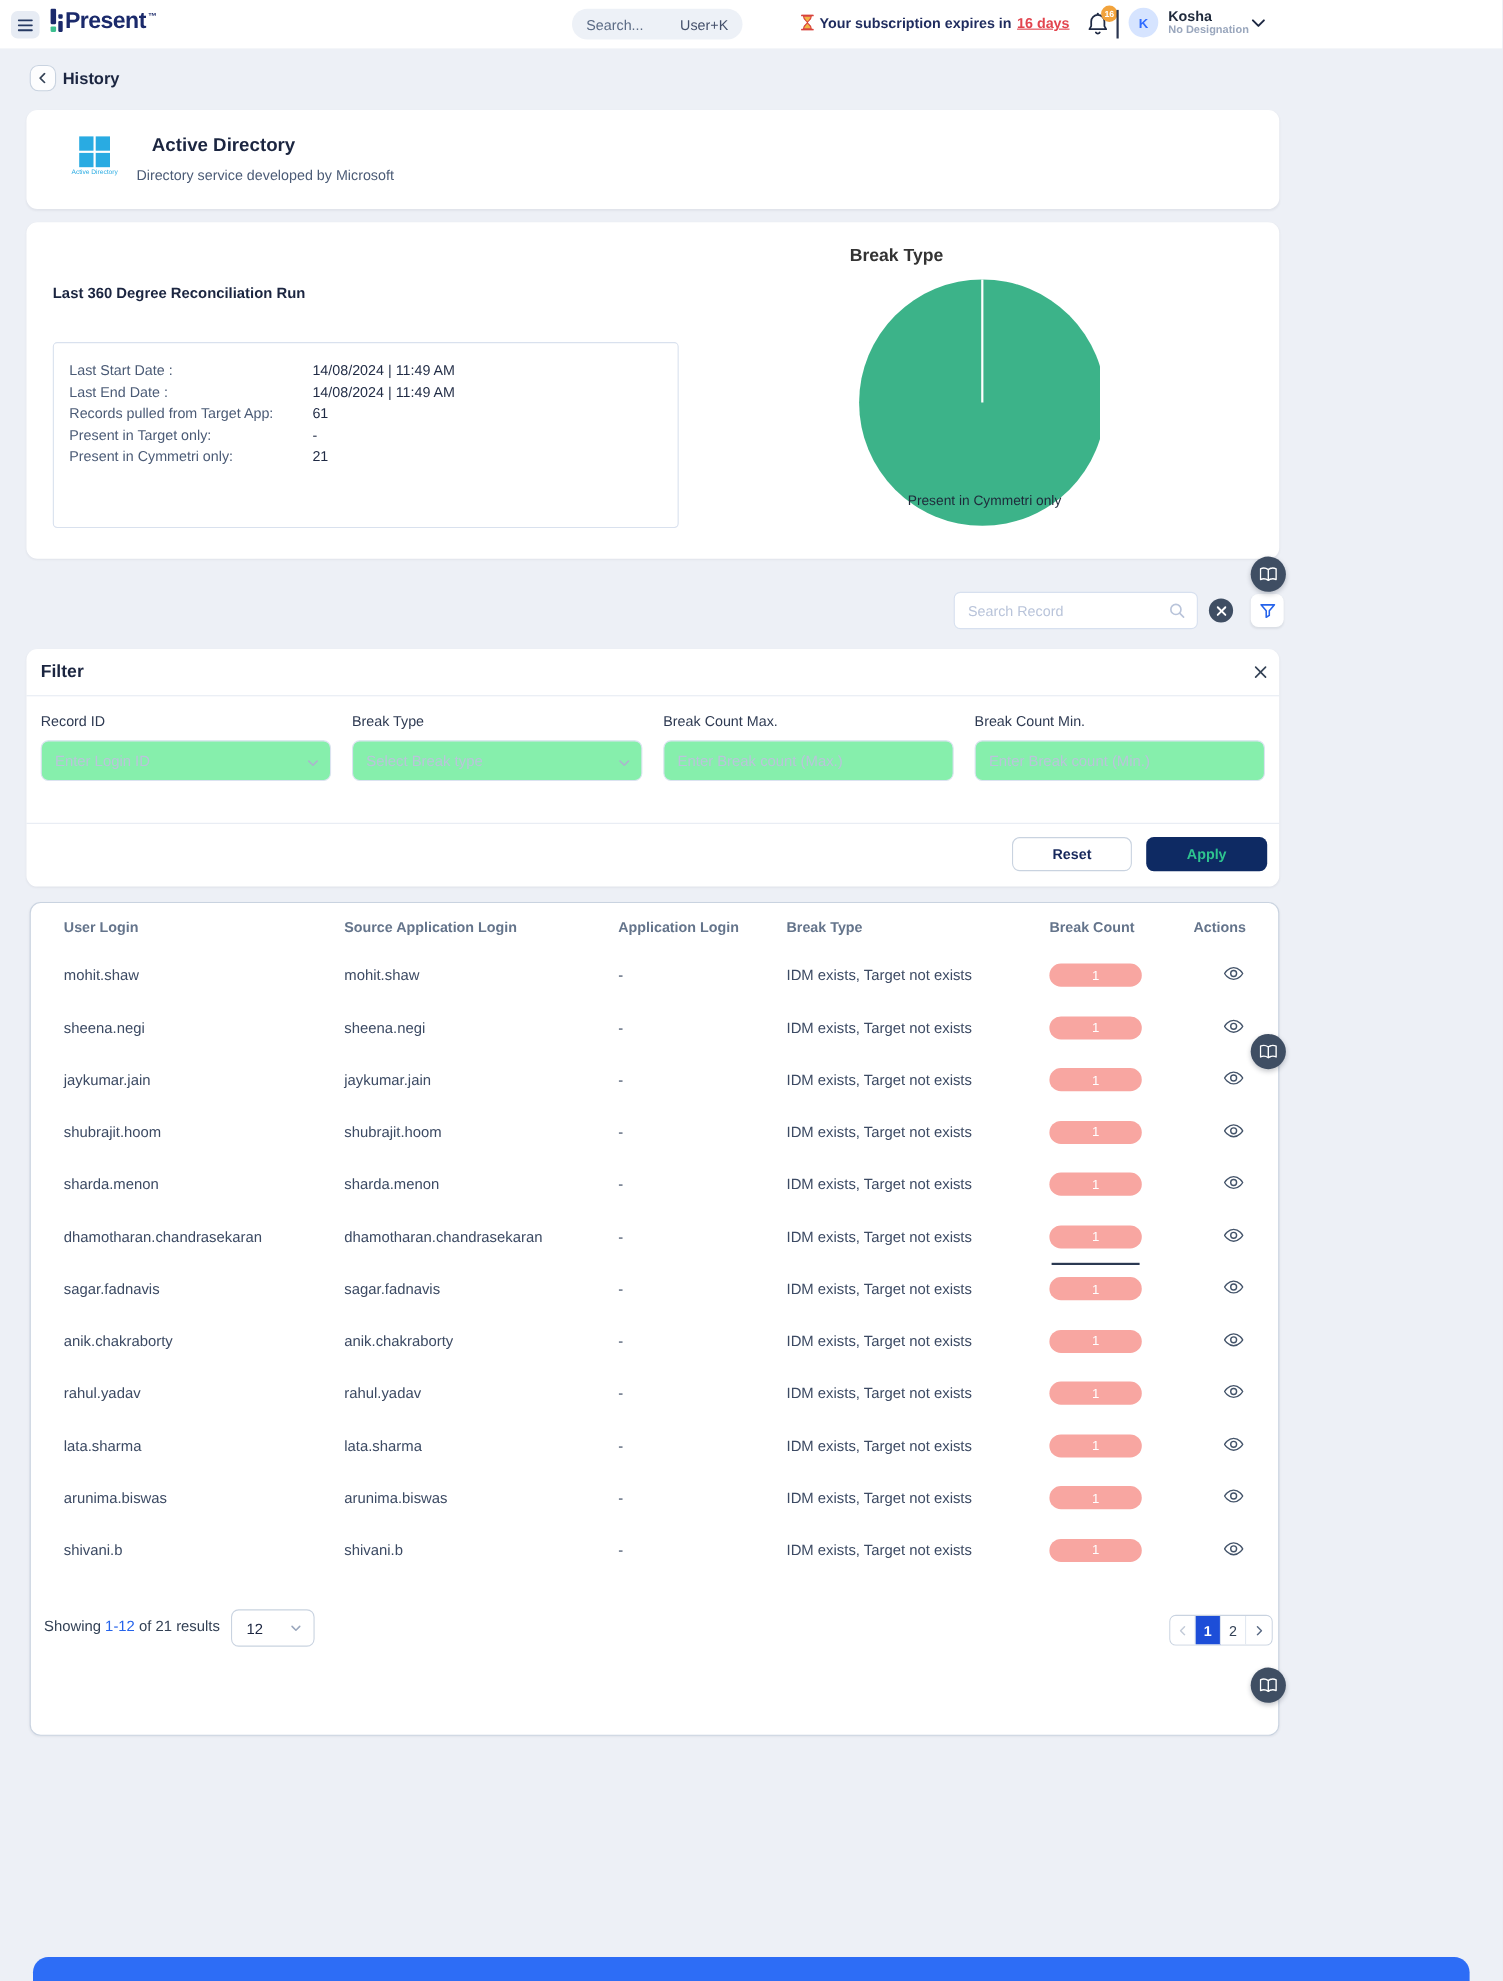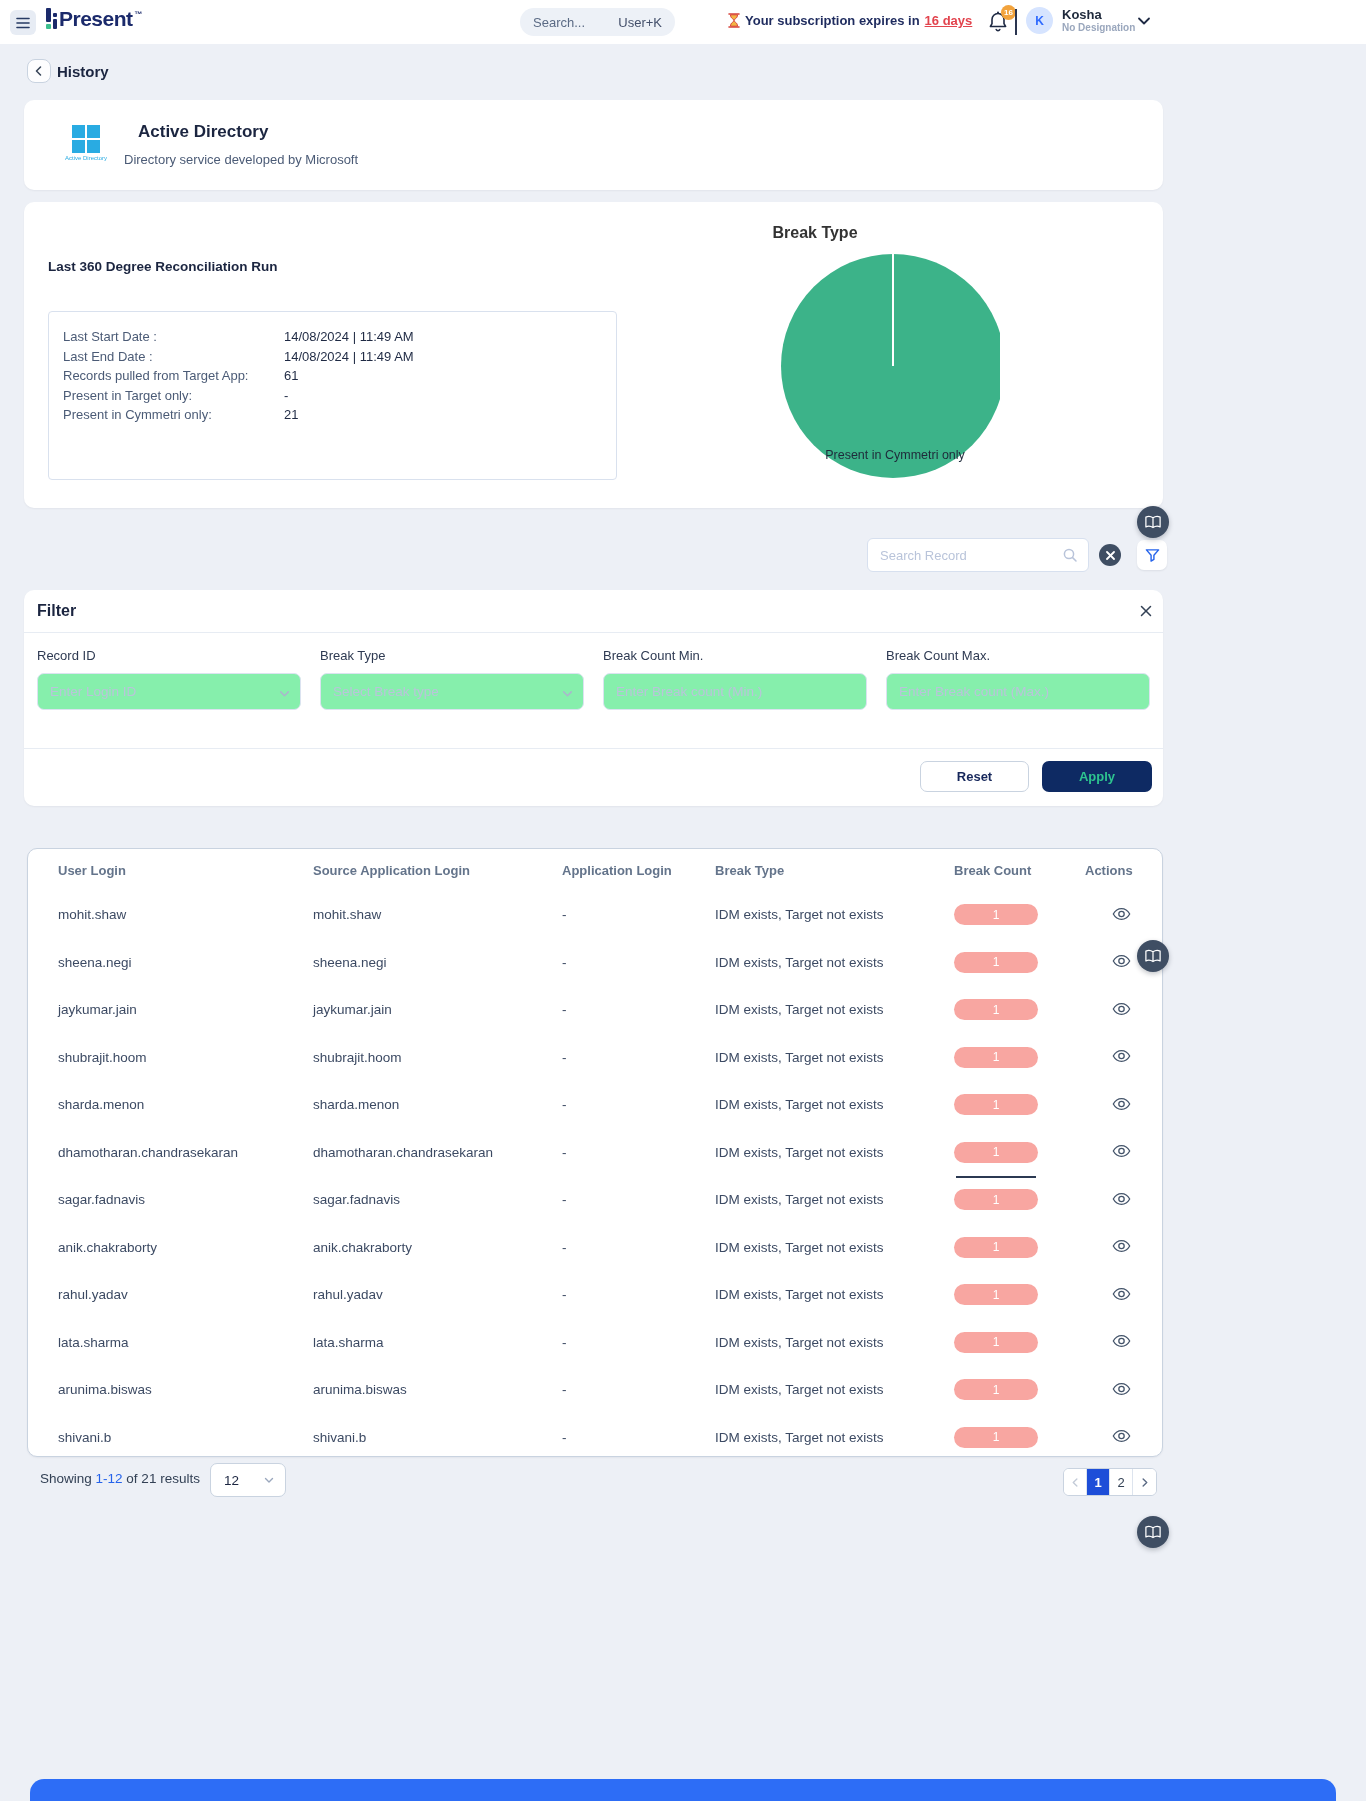--- a/index.html
+++ b/index.html
@@ -77,21 +77,21 @@
   .flabel { display:block; font-size:13px; color:#2e3a52; margin-bottom:10px; }
   .finput { position:relative; height:37px; border:1px solid #dbe3f0; border-radius:7px; background:#86efac; display:flex; align-items:center; padding:0 26px 0 12px; }
   .finput input { width:100%; border:none; outline:none; font-size:13.5px; color:#334155; background:transparent; font-family:"Liberation Sans", sans-serif; }
   .finput input::placeholder { color:#b9c4da; }
   .finput .chev { position:absolute; right:9px; top:13px; }
   .filter-div2 { position:absolute; left:0; top:158px; width:1139px; height:1px; background:#e7ecf3; }
   .reset-btn { position:absolute; left:896px; top:171px; width:109px; height:31px; background:#fff; border:1px solid #c9d3e0; border-radius:7px; font-size:13px; font-weight:bold; color:#16275b; cursor:pointer; font-family:"Liberation Sans", sans-serif; }
   .apply-btn { position:absolute; left:1018px; top:171px; width:110px; height:31px; background:#0e2a63; border:none; border-radius:7px; font-size:13px; font-weight:bold; color:#2ec48f; cursor:pointer; font-family:"Liberation Sans", sans-serif; }
 
   
-  .table-card { left:27px; top:848px; width:1136px; height:609px; border:1px solid #c9d3e0; overflow:hidden; }
+  .table-card { left:27px; top:820px; width:1136px; height:758px; border:1px solid #c9d3e0; overflow:hidden; }
   .thead-row, .trow { display:grid; grid-template-columns:255px 249px 153px 239px 131px 1fr; align-items:center; padding:0 30px; }
   .thead-row { height:42px; }
   .th { font-size:13px; font-weight:bold; color:#64748b; }
   .trow { height:47.5px; }
   .td { font-size:13.5px; color:#3c4a63; }
   .badge-cell { position:relative; }
   .count-badge { width:84px; height:21px; border-radius:11px; background:#f8a6a1; color:#ffffff; font-size:12px; display:flex; align-items:center; justify-content:center; }
   .badge-u { position:absolute; left:2px; top:34px; width:80px; height:2px; background:#2b3952; }
   .eye-btn { background:none; border:none; cursor:pointer; margin-left:25px; padding:2px; display:inline-flex; }
 
@@ -284,29 +284,29 @@
         <div class="ffield">
           <label class="flabel">Break Type</label>
           <div class="finput">
             <input placeholder="Select Break type" style="">
             <svg class="chev" width="13" height="13" viewBox="0 0 12 12">
               <polyline points="2.5,4.5 6,8 9.5,4.5" fill="none" stroke="#aab6cc" stroke-width="1.4" stroke-linecap="round" stroke-linejoin="round"></polyline>
             </svg>
           </div>
         </div>
         <div class="ffield">
+          <label class="flabel">Break Count Max.</label>
+          <div class="finput">
+            <input placeholder="Enter Break count (Max.)" style="">
+          </div>
+        </div>
+        <div class="ffield">
           <label class="flabel">Break Count Min.</label>
           <div class="finput">
             <input placeholder="Enter Break count (Min.)" style="">
-          </div>
-        </div>
-        <div class="ffield">
-          <label class="flabel">Break Count Max.</label>
-          <div class="finput">
-            <input placeholder="Enter Break count (Max.)" style="">
           </div>
         </div>
       </div>
     <div class="filter-div2"></div>
     <button class="reset-btn">Reset</button>
     <button class="apply-btn">Apply</button>
   </div>
 
   <div class="card table-card">
     <div class="thead-row">

